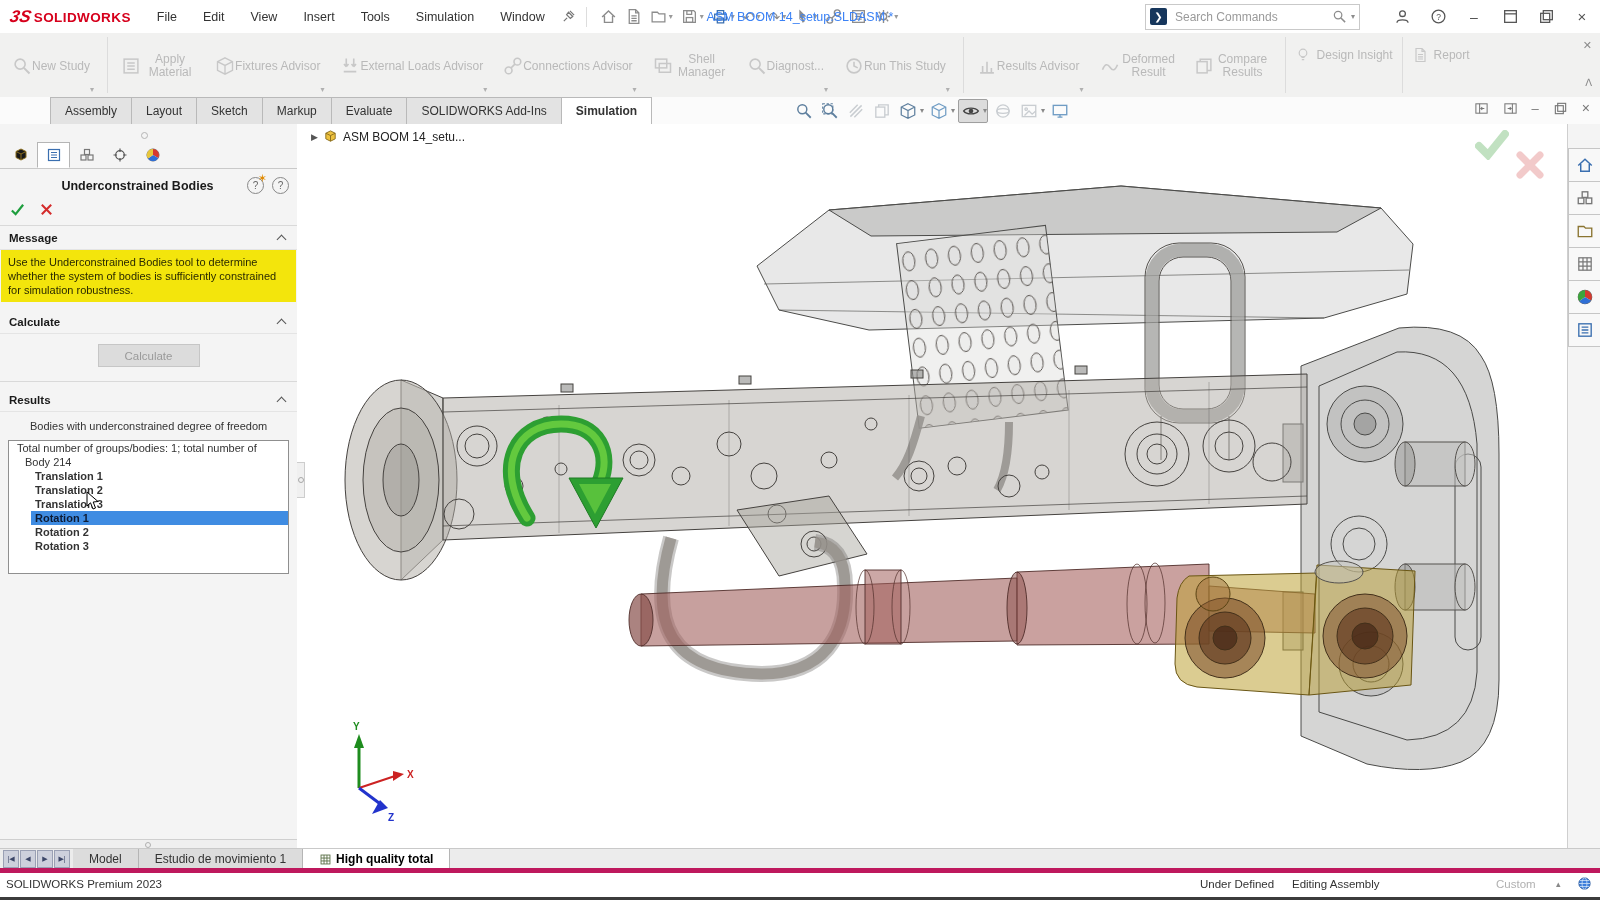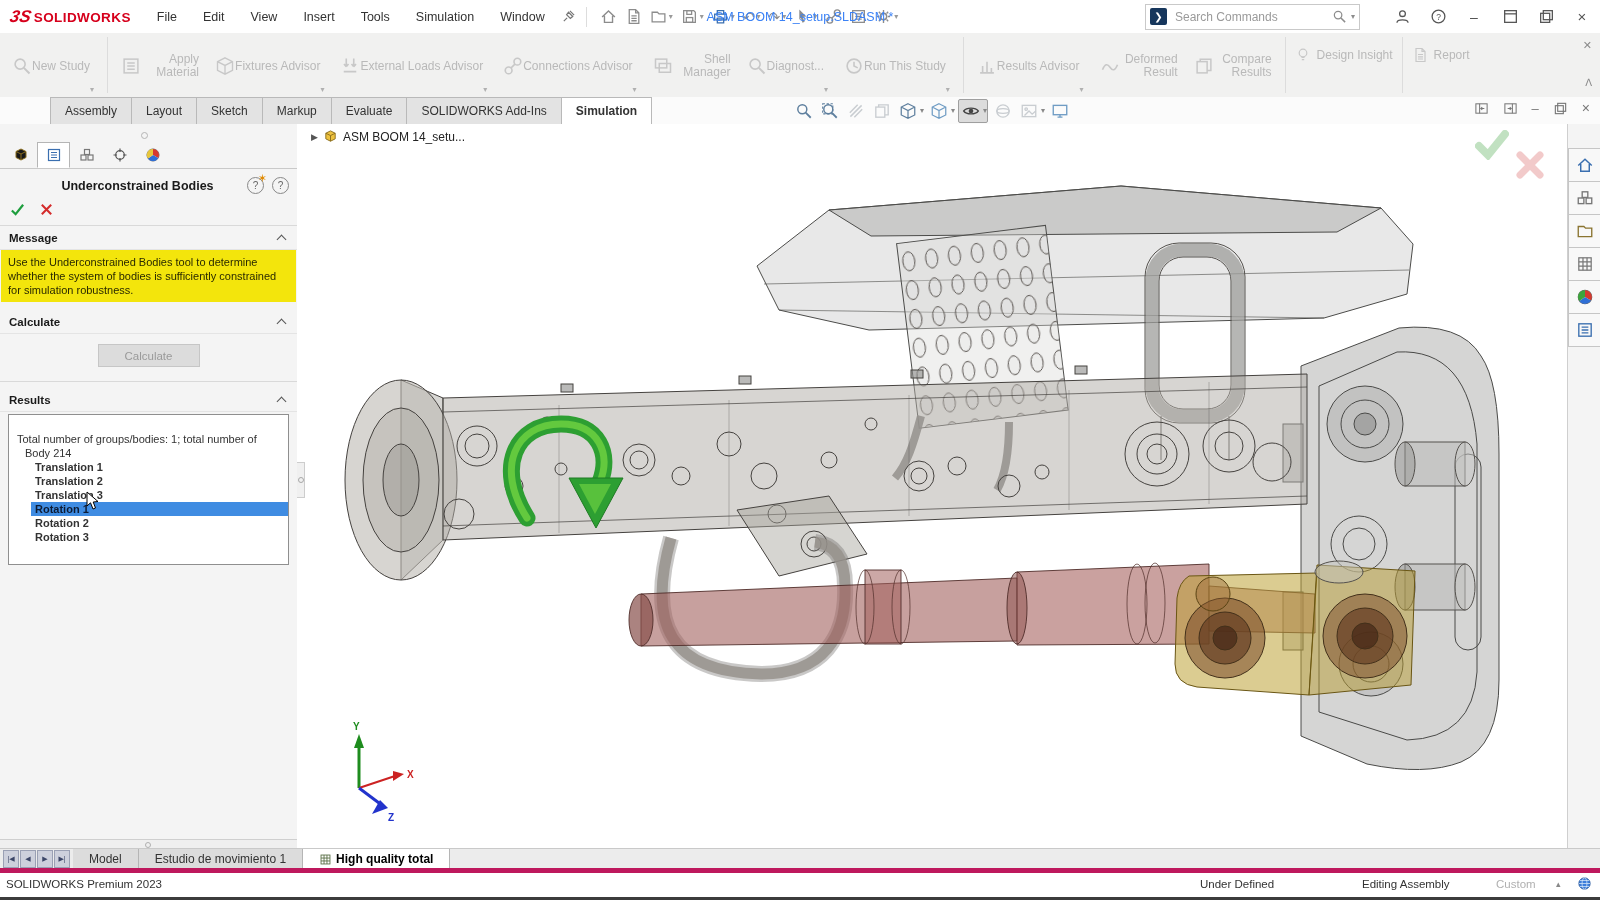--- a/index.html
+++ b/index.html
@@ -34,21 +34,21 @@
   .winctrls svg{width:17px;height:17px;}
   .wbtn{display:flex;align-items:center;justify-content:center;width:20px;height:20px;}
 
   
   .ribbon{position:absolute;left:0;top:33px;width:1600px;height:64px;background:#f1f1f0;border-bottom:1px solid #cfcfcf;display:flex;align-items:stretch;}
   .rgroup{display:flex;align-items:stretch;padding:2px 4px;}
   .rsep{width:1px;background:#dcdcdc;margin:4px 1px;}
   .rbtn{display:flex;flex-direction:row;align-items:center;justify-content:flex-start;padding:3px 8px 1px;color:#b9b9b9;text-align:center;}
   .rbtn .ricon{width:20px;height:20px;color:#c8c8c8;margin-bottom:1px;}
   .rbtn .rlabel{font-size:12px;line-height:13px;}
-  .rbtn.narrow .rlabel{max-width:58px;text-align:right;}
+  .rbtn.narrow .rlabel{max-width:58px;}
   .rbtn .caret{margin-top:auto;padding-top:1px;}
   .rstack{display:flex;flex-direction:column;justify-content:center;gap:4px;padding:2px 8px;}
   .srow{display:flex;align-items:center;gap:6px;color:#b9b9b9;font-size:12px;margin-top:48px;}
   .srow .ricon{width:16px;height:16px;color:#c8c8c8;}
   .srow .caret{margin-left:10px;}
   .ribbon-ctrl{position:absolute;right:8px;color:#8a8a8a;font-size:11px;text-align:center;}
 
   
   .tabrow{position:absolute;left:0;top:97px;width:1600px;height:27px;background:#fbfbfb;border-bottom:1px solid #d5d5d5;}
   .ctabs{display:flex;height:100%;align-items:stretch;padding-left:2px;margin-left:48px;}
@@ -77,21 +77,21 @@
   .helpdot{position:relative;width:15px;height:15px;border:1px solid #888;border-radius:50%;color:#666;font-size:10px;display:flex;align-items:center;justify-content:center;margin-left:8px;}
   .helpdot .star{position:absolute;top:-6px;right:-4px;color:#e08a00;font-size:11px;}
   .pm-actions{display:flex;gap:14px;padding:4px 10px 8px;border-bottom:1px solid #d9d9d9;}
   .pm-actions svg{width:15px;height:15px;}
   .sec-head{display:flex;align-items:center;padding:6px 9px 5px;font-size:11.5px;font-weight:bold;color:#1a1a1a;border-bottom:1px solid #e4e4e4;}
   .sec-head .chev{margin-left:auto;width:6px;height:6px;border-left:1.6px solid #555;border-top:1.6px solid #555;transform:rotate(45deg);margin-right:3px;margin-top:3px;}
   .msgbox{margin:0 1px;background:#f3e50c;color:#2a2a00;padding:5px 7px;line-height:14px;font-size:11px;}
   .calcwrap{padding:10px 0 14px;display:flex;justify-content:center;border-bottom:1px solid #d9d9d9;}
   .calcbtn{width:100px;height:21px;background:#dcdcdc;border:1px solid #c6c6c6;color:#9a9a9a;font-size:11.5px;display:flex;align-items:center;justify-content:center;}
   .res-caption{padding:8px 0 6px 30px;color:#333;}
-  .listbox{margin:2px 8px;height:132px;background:#fff;border:1px solid #8f8f8f;overflow:hidden;padding-top:17px;position:relative;}
+  .listbox{margin:2px 8px;height:132px;background:#fff;border:1px solid #8f8f8f;overflow:hidden;padding-top:0;position:relative;}
   .titem{height:14px;line-height:14px;white-space:nowrap;overflow:hidden;color:#333;}
   .titem.lvl0{padding-left:8px;}
   .titem.lvl1{padding-left:16px;}
   .titem.lvl2{padding-left:26px;font-weight:bold;}
   .titem.selected{background:linear-gradient(to right,transparent 22px,#3f8ce2 22px);color:#0d1b33;}
   .panel-cursor{position:absolute;left:86px;top:367px;width:15px;height:20px;z-index:5;}
   .panel-bottom{position:absolute;left:0;bottom:0;width:100%;height:8px;border-top:1px solid #cfcfcf;background:#efefef;}
   .panel-bottom .dot{position:absolute;left:145px;top:2px;width:4px;height:4px;border:1px solid #b0b0b0;border-radius:50%;}
 
   
@@ -115,21 +115,21 @@
   .navbtns{display:flex;align-items:center;gap:1px;padding:0 3px;}
   .navbtn{width:14px;height:16px;background:#cdd0dc;border:1px solid #9aa0b4;color:#3c4668;font-size:7px;display:flex;align-items:center;justify-content:center;}
   .mtab{display:flex;align-items:center;padding:0 16px;background:#dcdcdc;border-right:1px solid #b5b5b5;font-size:12px;color:#333;}
   .mtab.active{background:#fff;font-weight:bold;color:#000;}
   .mtab .mesh-ic{width:13px;height:13px;margin-right:4px;color:#5a6f46;}
 
   
   .statusbar{position:absolute;left:0;top:868px;width:1600px;height:29px;background:#fff;border-top:5px solid #be185d;font-size:11.5px;color:#333;}
   .sb-left{position:absolute;left:6px;top:5px;}
   .sb-underdefined{position:absolute;left:1200px;top:5px;}
-  .sb-editing{position:absolute;left:1362px;top:5px;text-align:center;}
+  .sb-editing{position:absolute;left:1292px;top:5px;text-align:center;}
   .sb-custom{position:absolute;left:1496px;top:5px;color:#b0b0b0;}
   .sb-caret{position:absolute;left:1556px;top:6px;color:#888;font-size:9px;}
   .sb-globe{position:absolute;left:1577px;top:3px;}
   .darkstrip{position:absolute;left:0;top:897px;width:1600px;height:3px;background:#3c3c3c;}
 </style>
 </head>
 <body>
 
 <svg width="0" height="0" style="position:absolute">
   <defs>
@@ -708,20 +708,21 @@
       <span class="chev"></span>
     </div>
     <div class="calcwrap">
       <div class="calcbtn">Calculate</div>
     </div>
 
     <div class="sec-head" style="margin-top:6px;">
       <span>Results</span>
       <span class="chev"></span>
     </div>
+    <div class="res-caption">Bodies with underconstrained degree of freedom</div>
     <div class="listbox">
 
     <div class="titem lvl0">Total number of groups/bodies: 1; total number of</div>
         <div class="titem lvl1">Body 214</div>
         <div class="titem lvl2">Translation 1</div>
         <div class="titem lvl2">Translation 2</div>
         <div class="titem lvl2">Translation 3</div>
         <div class="titem selected lvl2">Rotation 1</div>
         <div class="titem lvl2">Rotation 2</div>
         <div class="titem lvl2">Rotation 3</div>

